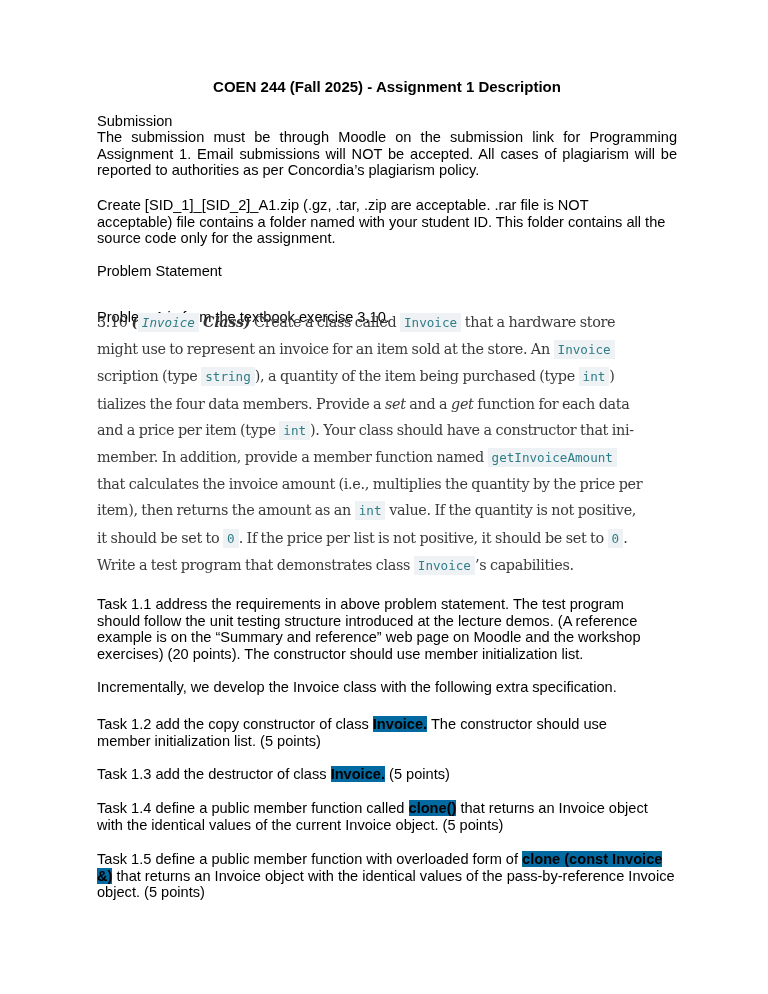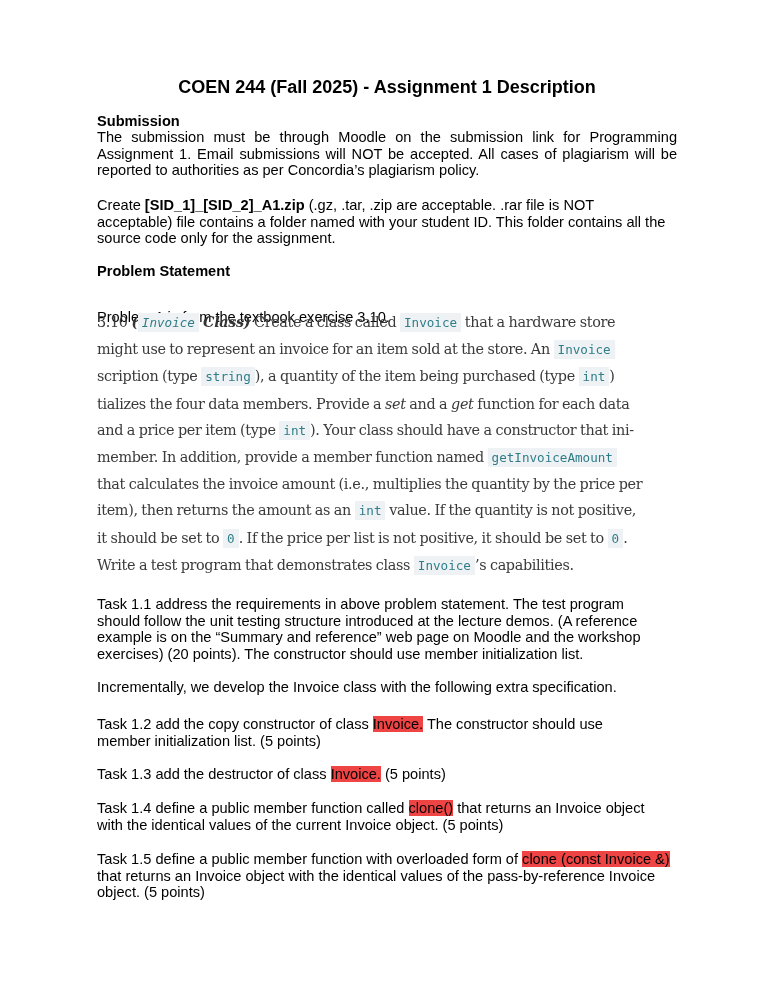--- a/index.html
+++ b/index.html
@@ -1,22 +1,22 @@
 <!DOCTYPE html>
 <html><head>
 <meta charset="utf-8">
 <style>
   html, body { margin: 0; padding: 0; background: #ffffff; }
   body { width: 768px; height: 994px; position: relative; overflow: hidden; }
   .page { position: absolute; left: 97px; top: 0; width: 580px; color: #000; font-family: "Liberation Sans", sans-serif; font-size: 14.6px; line-height: 16.6px; }
-  .title { position: absolute; top: 79px; left: 0; width: 580px; text-align: center; font-weight: bold; font-size: 18px; }
+  .title { position: absolute; top: 79px; left: 0; width: 580px; text-align: center; font-weight: bold; font-size: 15px; }
   .blk { position: absolute; left: 0; width: 580px; }
-  .bold { font-weight: bold; }
+  .bold { font-weight: normal; }
   .justify { text-align: justify; text-align-last: left; }
-  .hl { background: #ef4444; }
+  .hl { background: #0369a1; font-weight: bold; }
   .book { position: absolute; left: 0; top: 309px; width: 560px; font-family: "DejaVu Serif", "Liberation Serif", serif; font-size: 14.4px; line-height: 26.2px; color: #3a3a3a; letter-spacing: -0.35px; word-spacing: -0.5px; }
   .code { font-family: "DejaVu Sans Mono", "Liberation Mono", monospace; font-size: 12.6px; color: #2f7d87; background: #eef2f5; padding: 2px 4px; letter-spacing: 0; margin-top: 21px; }
   .code.it { font-style: italic; }
   .bk-bold { font-weight: bold; font-style: italic; color: #333; }
   .em { font-style: italic; }
   .line { white-space: nowrap; display: block; }
 </style>
 </head>
 <body>
 

